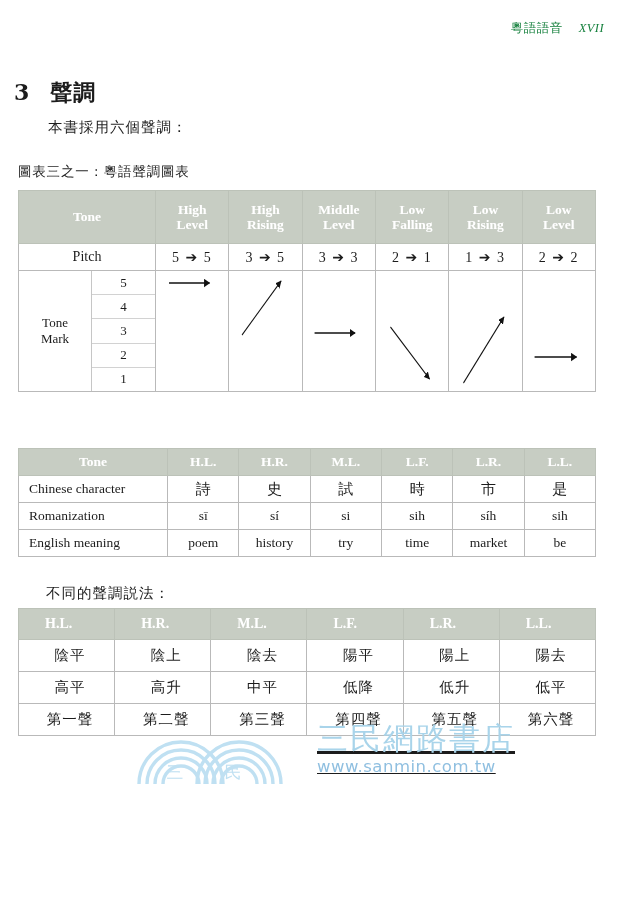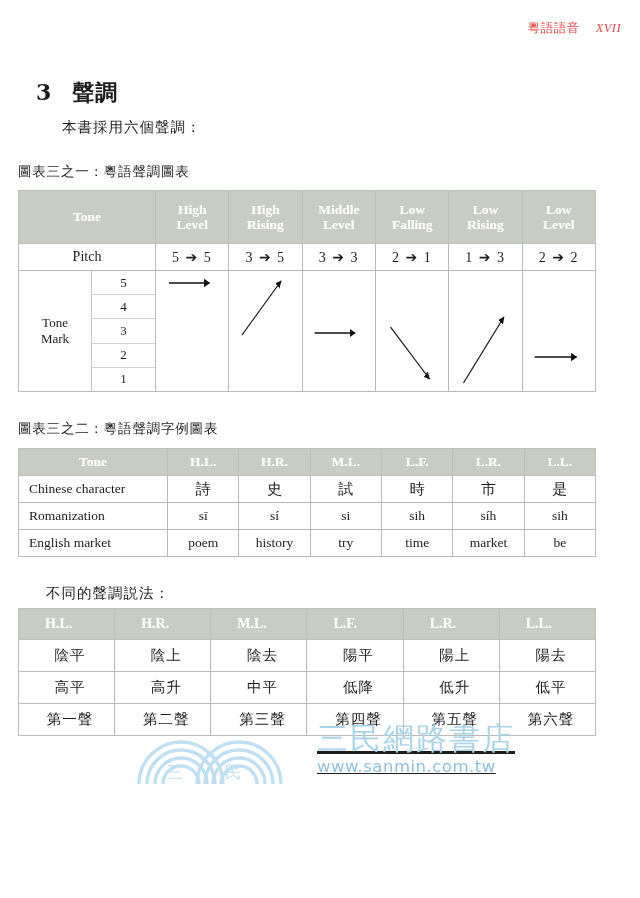--- a/index.html
+++ b/index.html
@@ -19,54 +19,54 @@
     position: absolute;
     inset: 0;
     width: 640px;
     height: 898px;
   }
 
   
   .running-head {
     position: absolute;
     top: 20px;
-    right: 19px;
+    right: 36px;
     font-size: 12.5px;
-    color: #ef4444;
+    color: #15803d;
     letter-spacing: 0.5px;
     white-space: nowrap;
   }
   .running-head .rh-folio {
     font-style: italic;
     font-family: "Liberation Serif", serif;
     margin-left: 16px;
     letter-spacing: 0.4px;
   }
 
   
   .sec-head {
     position: absolute;
     top: 78px;
-    left: 36px;
+    left: 14px;
     font-size: 22px;
     font-weight: bold;
     letter-spacing: 1px;
     white-space: nowrap;
     font-family: "DejaVu Serif", "Liberation Serif", serif;
   }
   .sec-head .sec-num { margin-right: 20px; }
 
   .body-line {
     position: absolute;
     font-size: 14.5px;
     letter-spacing: 1px;
     white-space: nowrap;
     color: #1e1e1e;
   }
-  .intro-line { top: 118px; left: 62px; }
+  .intro-line { top: 118px; left: 48px; }
   .third-line { top: 584px; left: 46px; }
 
   .caption {
     position: absolute;
     left: 18px;
     font-size: 13.5px;
     letter-spacing: 0.8px;
     white-space: nowrap;
     color: #1e1e1e;
     font-family: Liberation Serif, serif;
@@ -362,21 +362,20 @@
                 <path d="M0,0 L6,3 L0,6 z" fill="#111"></path>
               </marker>
             </defs>
             <line x1="16" y1="86" x2="74" y2="86" stroke="#111" stroke-width="1.4" marker-end="url(#ah6)"></line>
           </svg>
         </td>
       </tr>
     </tbody>
   </table>
 
-  <div class="caption cap2">圖表三之二：粵語聲調字例圖表</div>
 
   <table class="tbl" id="tone-example-table">
     <thead>
       <tr>
         <th class="col-label">Tone</th>
         <th>H.L.</th>
         <th>H.R.</th>
         <th>M.L.</th>
         <th>L.F.</th>
         <th>L.R.</th>
@@ -396,21 +395,21 @@
       <tr>
         <td class="rowlabel">Romanization</td>
         <td>sī</td>
         <td>sí</td>
         <td>si</td>
         <td>sih</td>
         <td>síh</td>
         <td>sih</td>
       </tr>
       <tr>
-        <td class="rowlabel">English market</td>
+        <td class="rowlabel">English meaning</td>
         <td>poem</td>
         <td>history</td>
         <td>try</td>
         <td>time</td>
         <td>market</td>
         <td>be</td>
       </tr>
     </tbody>
   </table>
 

